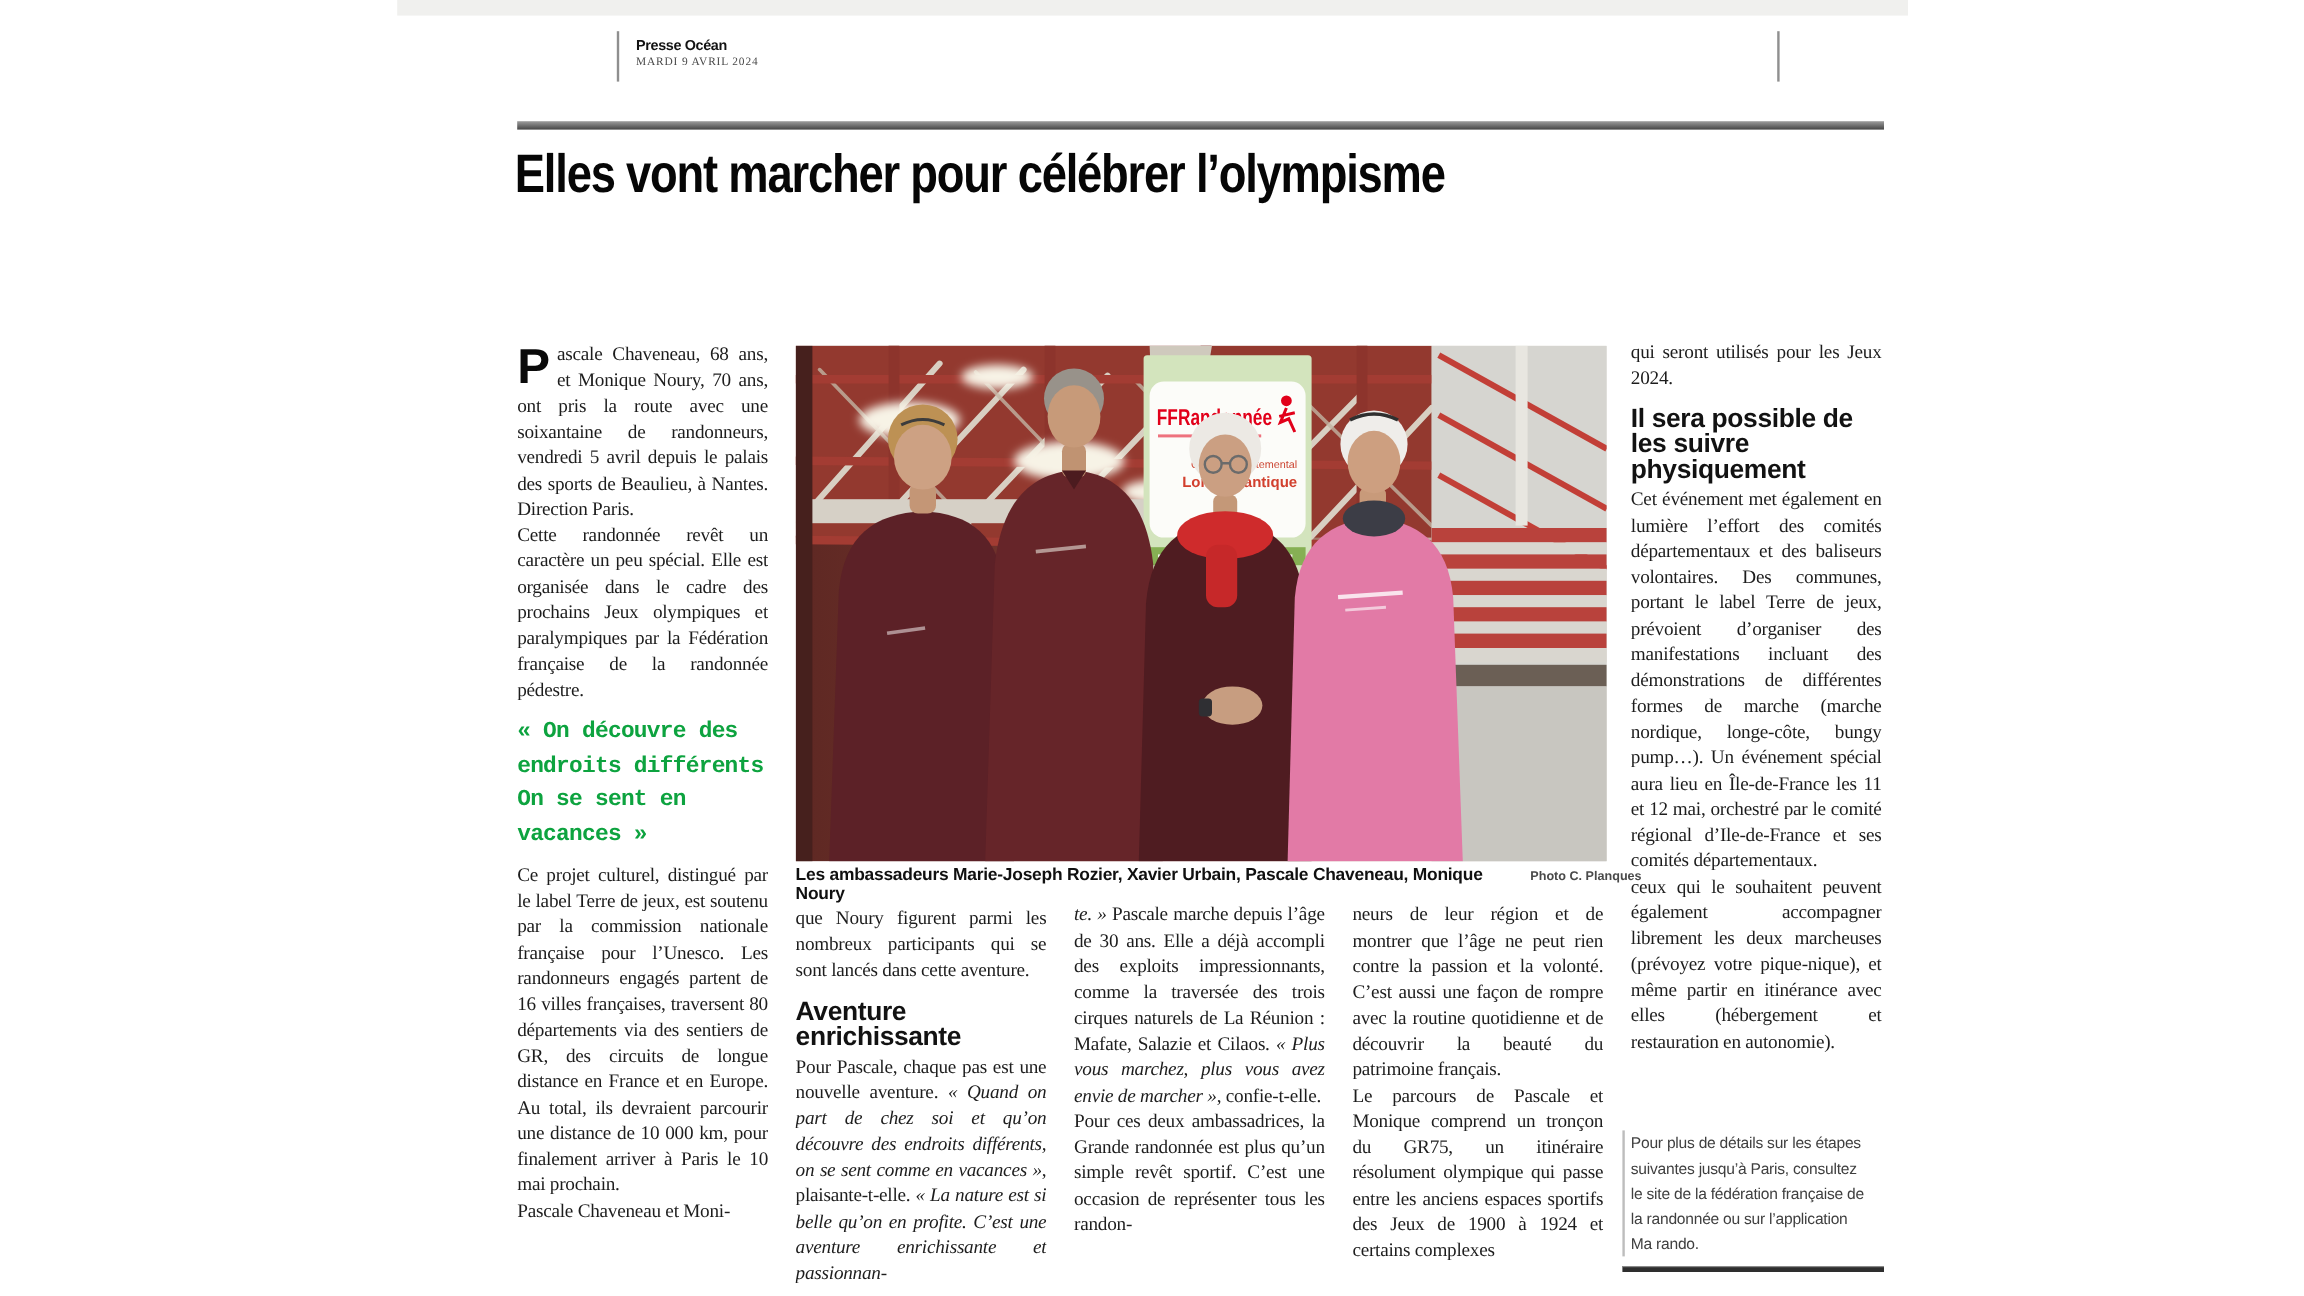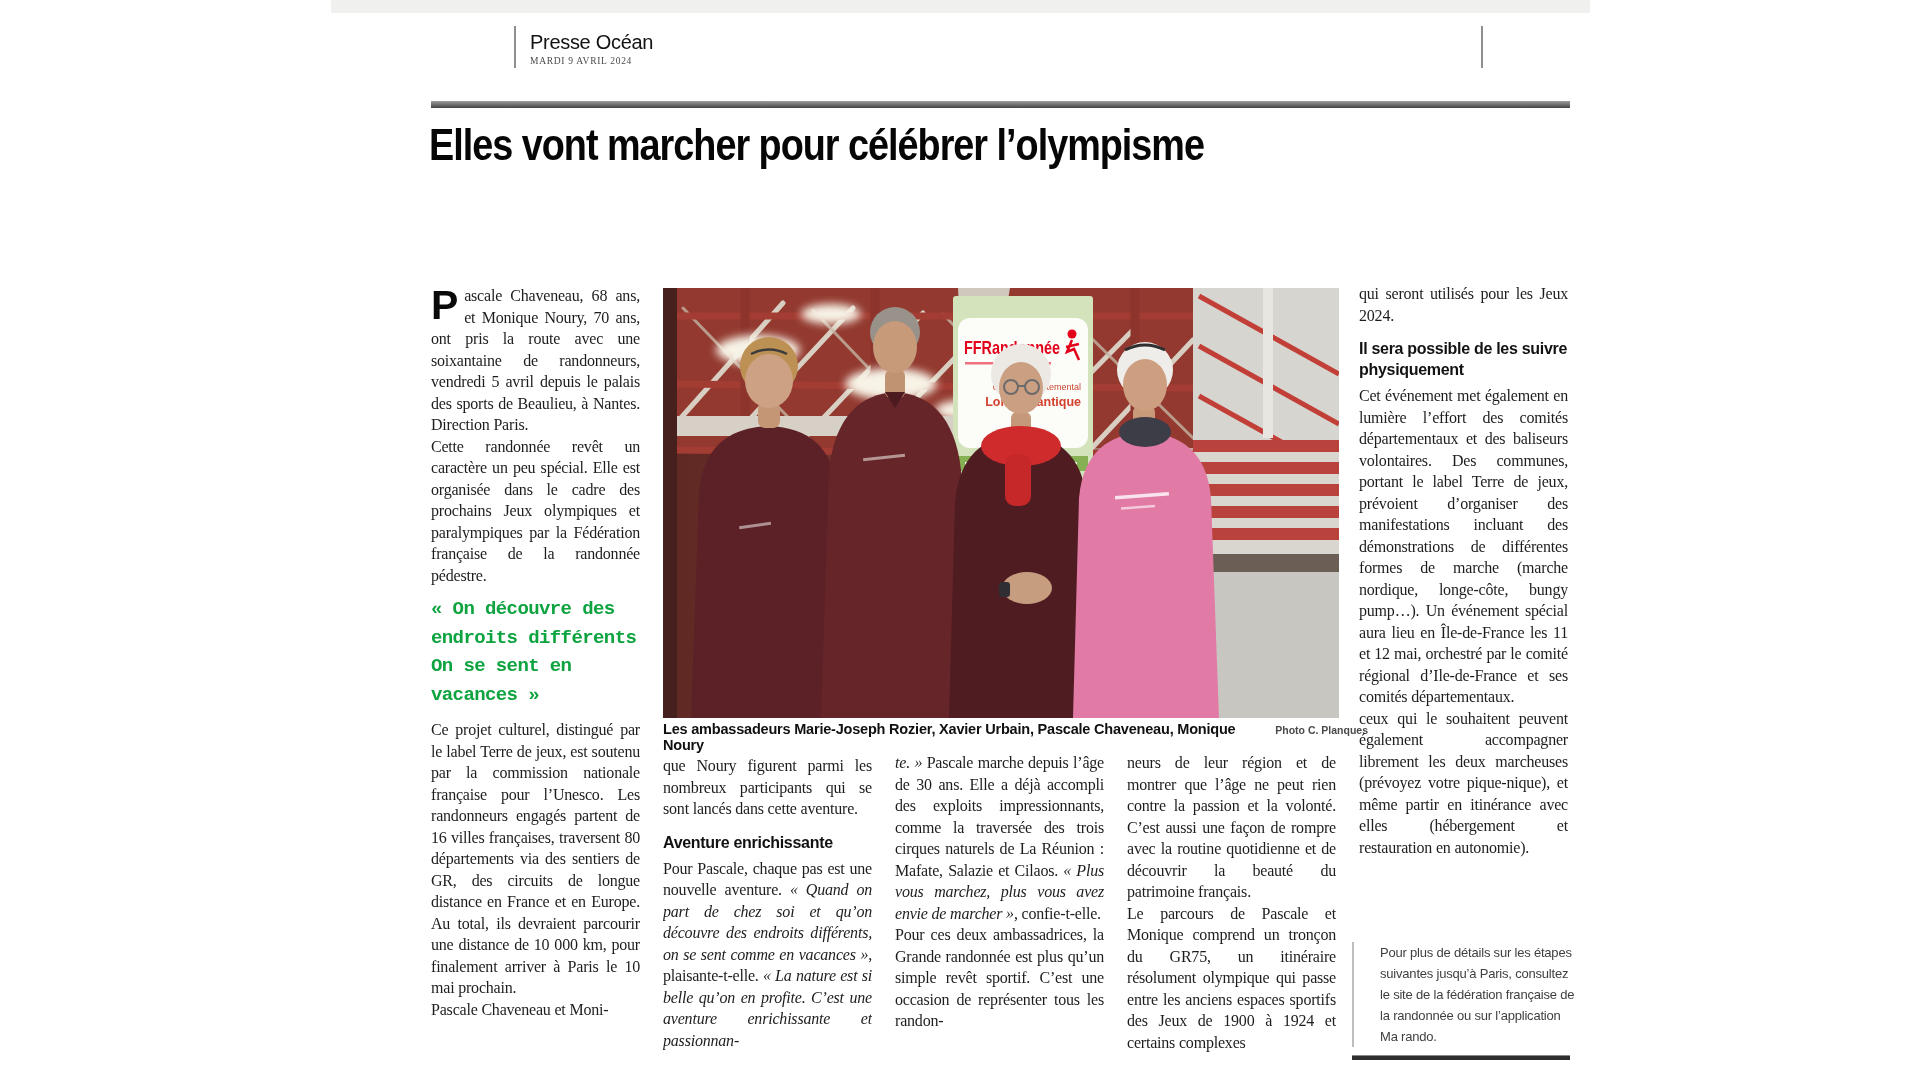--- a/index.html
+++ b/index.html
@@ -3,21 +3,21 @@
 <meta charset="utf-8">
 <style>
   html,body{margin:0;padding:0;background:#fff;}
   .page{position:relative;width:1920px;height:1080px;background:#fff;overflow:hidden;
         font-family:"Liberation Sans",sans-serif;color:#111;}
   .topbar{position:absolute;left:331px;top:0;width:1259px;height:13px;background:#f0f0ee;}
   .tick{position:absolute;width:2px;background:#8f8f8f;}
   .tick.left{left:514px;top:26px;height:42px;}
   .tick.right{left:1481px;top:26px;height:42px;}
   .masthead{position:absolute;left:530px;top:31px;}
-  .brand{font-size:20px;font-weight:normal;letter-spacing:-.3px;color:#121212;}
+  .brand{font-size:12px;font-weight:bold;letter-spacing:-.3px;color:#121212;}
   .issuedate{font-family:"Liberation Serif",serif;font-size:9.5px;letter-spacing:.7px;color:#4a4a4a;margin-top:2px;}
   .sectitle{position:absolute;left:752px;top:38px;color:#0da33f;font-weight:bold;white-space:nowrap;letter-spacing:-1px;}
   .sectitle .city{font-size:40px;}
   .sectitle .sep{font-size:33px;}
   .sectitle .area{font-size:30px;letter-spacing:-1.4px;}
   .mainrule{position:absolute;left:431px;top:101px;width:1139px;height:7px;
             background:linear-gradient(#9d9d9d,#454545);}
   .headline{position:absolute;left:429px;top:119px;font-size:45px;font-weight:bold;
             letter-spacing:-1.2px;color:#060606;white-space:nowrap;
             transform:scaleX(.84);transform-origin:left top;}
@@ -31,29 +31,29 @@
   #col1{left:431px;top:285px;height:790px;}
   #col2{left:663px;top:755px;height:324px;}
   #col3{left:895px;top:752px;height:324px;}
   #col4{left:1127px;top:752px;height:324px;}
   #col5{left:1359px;top:283px;height:652px;}
   .dropcap{float:left;font-family:"Liberation Sans",sans-serif;font-weight:bold;font-size:41px;
            line-height:35px;margin:3px 6px 0 0;color:#0a0a0a;}
   .pullquote{font-family:Liberation Mono, monospace;font-weight:bold;font-size:19px;
              line-height:28.5px;letter-spacing:-.6px;color:#0da33f;text-align:left;
              margin:9px 0 10px;width:218px;}
-  .subhead{font-family:"Liberation Sans",sans-serif;font-weight:bold;font-size:16px;
+  .subhead{font-family:"Liberation Sans",sans-serif;font-weight:bold;font-size:22px;
            line-height:21px;letter-spacing:-.3px;color:#121212;margin:12px 0 5px;text-align:left;}
   .qi{font-style:italic;}
   .photo{position:absolute;left:663px;top:288px;width:676px;height:430px;overflow:hidden;}
   .captionrow{position:absolute;left:663px;top:721px;width:705px;display:flex;align-items:baseline;}
   .caption{font-size:14.5px;font-weight:bold;color:#101010;letter-spacing:-.2px;}
   .credit{font-size:10.5px;font-weight:bold;color:#4a4a4a;margin-left:14px;white-space:nowrap;}
   .note{position:absolute;left:1352px;top:942px;width:200px;border-left:2px solid #bdbdbd;
-        padding-left:26px;font-size:13px;line-height:21px;color:#3f3f3f;letter-spacing:-.2px;}
+        padding-left:5px;font-size:13px;line-height:21px;color:#3f3f3f;letter-spacing:-.2px;}
   .endrule{position:absolute;left:1352px;top:1055px;width:218px;height:4px;background:#2e2e2e;
            border-top:1px solid #8a8a8a;}
 </style>
 </head>
 <body>
 
 <div class="page">
 
   <div class="topbar"></div>
   <div class="tick left"></div>

